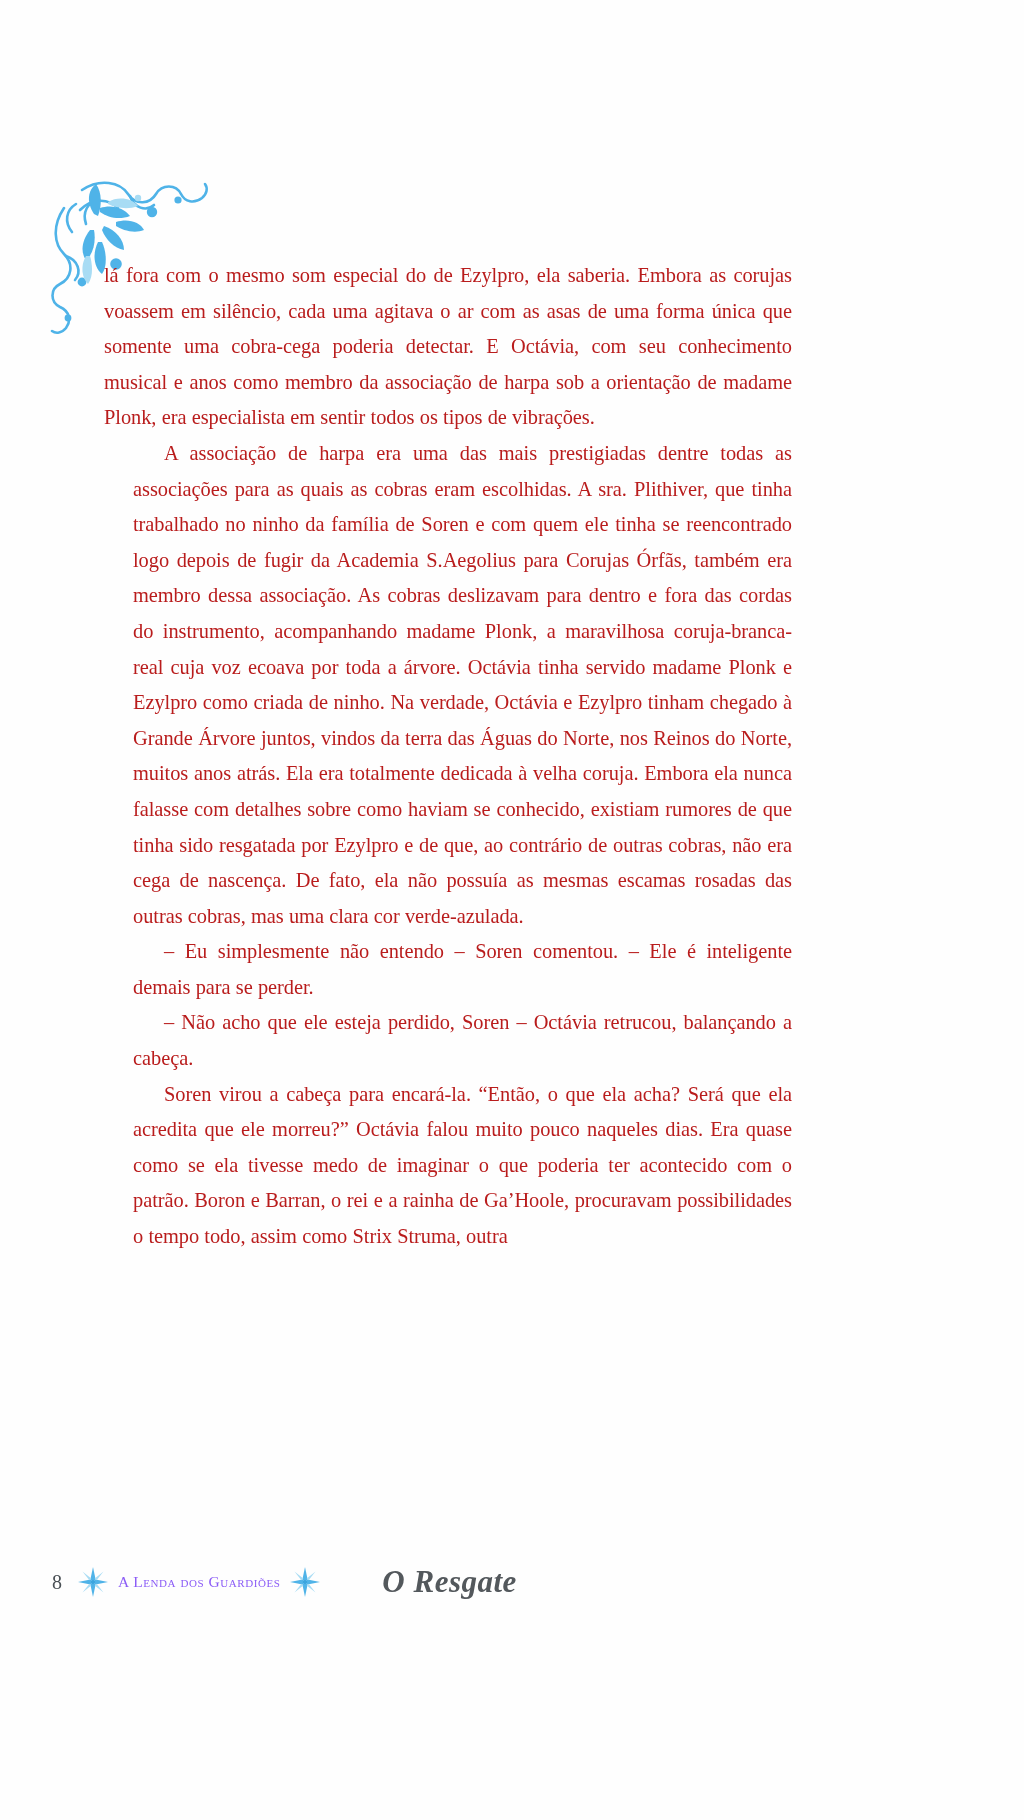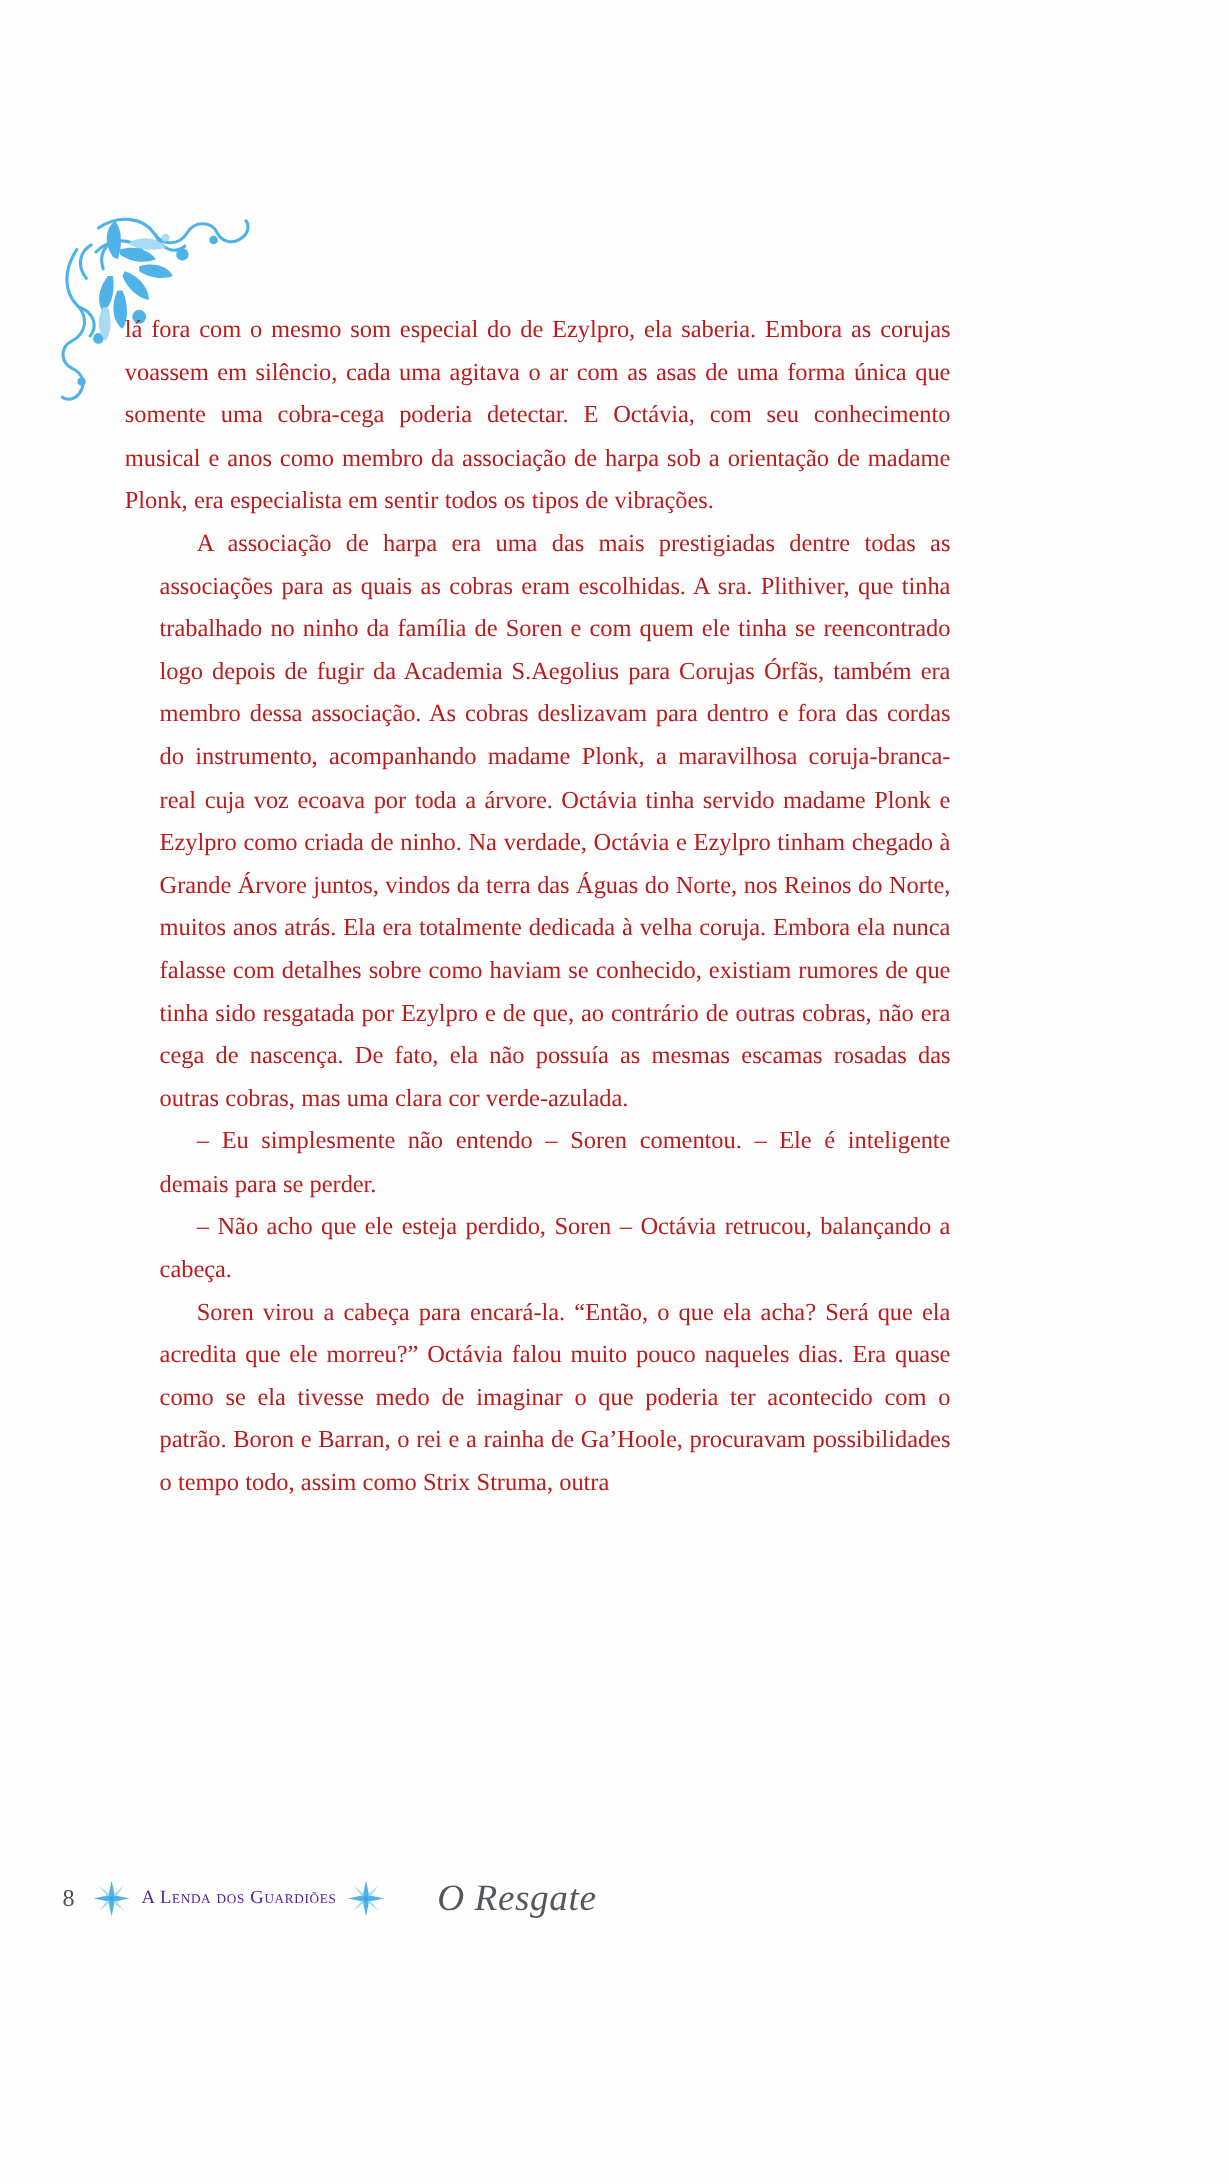--- a/index.html
+++ b/index.html
@@ -77,33 +77,34 @@
   .snowflake {
     width: 34px;
     height: 34px;
     display: inline-block;
     flex: none;
   }
   .series-title {
     font-family: "Liberation Serif", "DejaVu Serif", serif;
     font-size: 15.5px;
     letter-spacing: 0.55px;
-    color: #4c1d95;
+    color: #8b5cf6;
     white-space: nowrap;
     margin: 0 8px;
     font-variant: small-caps;
   }
   .book-title {
     font-family: "Liberation Serif", "DejaVu Serif", serif;
     font-style: italic;
     font-size: 31px;
     color: #53585c;
-    margin-left: 42px;
+    margin-left: 60px;
     letter-spacing: 0.5px;
     white-space: nowrap;
+    font-weight: bold;
   }
 </style>
 </head>
 <body>
 
 <div class="page">
 
   <div class="corner-ornament">
     <svg viewBox="0 0 170 175" width="170" height="175" xmlns="http://www.w3.org/2000/svg">
       <g fill="none" stroke="#4fb3e8" stroke-width="2.6" stroke-linecap="round">

